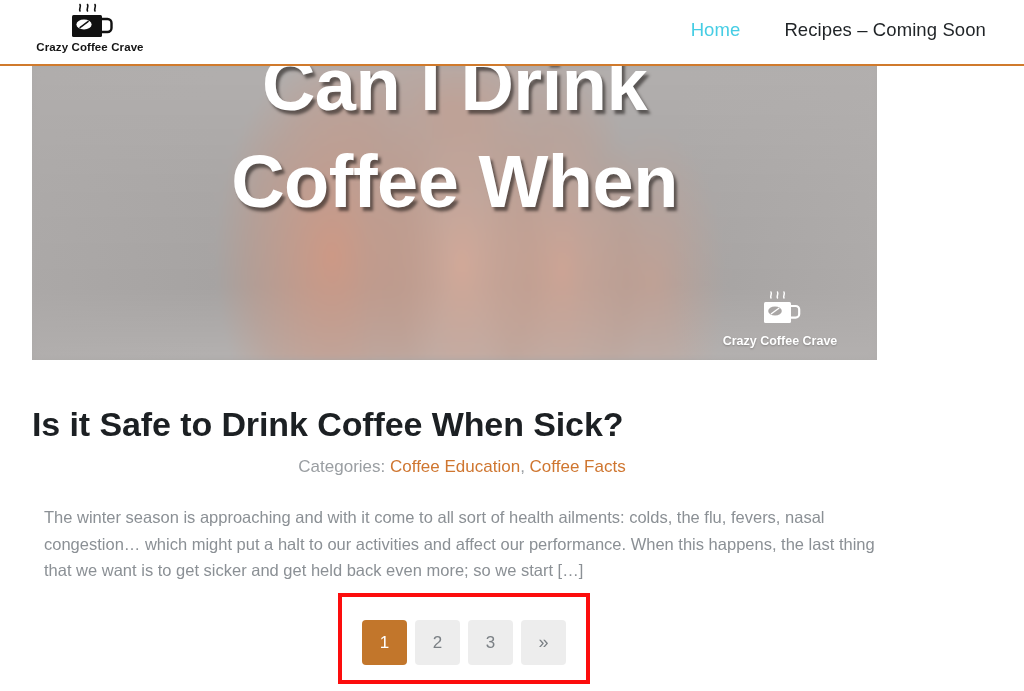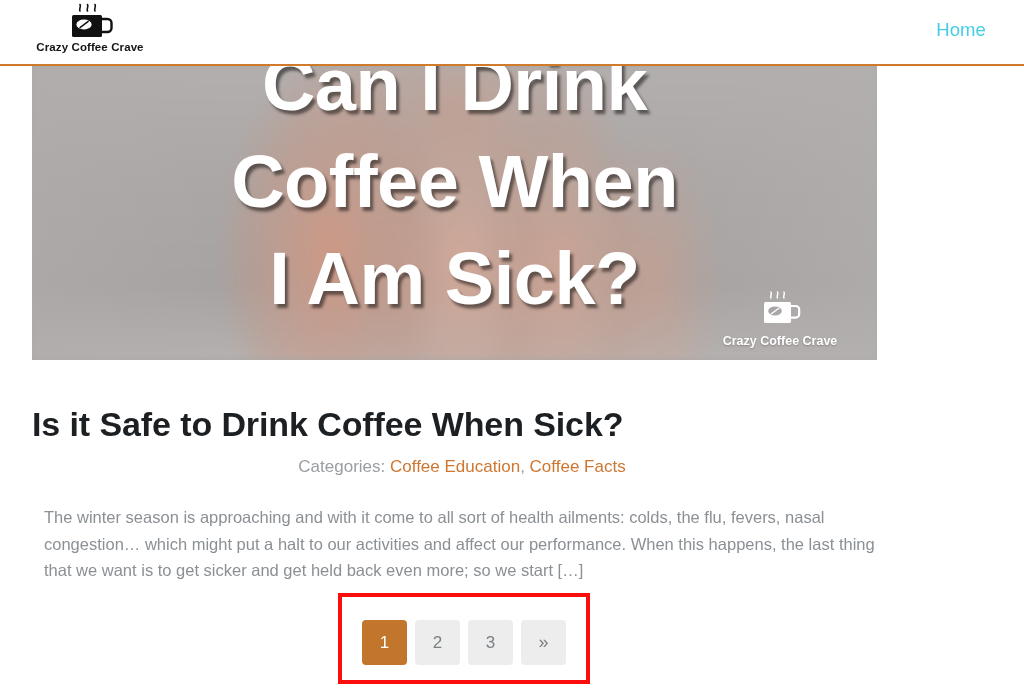--- a/index.html
+++ b/index.html
@@ -259,32 +259,32 @@
           <ellipse cx="24" cy="21.5" rx="7.6" ry="5" fill="#fff"></ellipse>
           <path d="M19.6 24.8 L28.6 18.2" stroke="#111" stroke-width="1.5" fill="none"></path>
           <path d="M42 16 h5.5 a4 4 0 0 1 4 4 v5 a4 4 0 0 1 -4 4 H42" fill="none" stroke="#111" stroke-width="2.4"></path>
         </svg>
       </span>
       <span class="brand-name">Crazy Coffee Crave</span>
     </a>
 
     <nav class="main-nav">
       <a class="nav-link active" href="#">Home</a>
+      <a class="nav-link" href="#">Recipes – Coming Soon</a>
     </nav>
 
   </header>
 
   <div class="hero">
     <div class="hero-photo"></div>
     <div class="hero-vignette"></div>
 
     <div class="hero-text">
       <div>Can I Drink</div>
       <div>Coffee When</div>
-      <div>I Am Sick?</div>
     </div>
 
     <div class="hero-watermark">
       <span class="wm-mark">
         <svg viewBox="0 0 56 44" width="56" height="44" aria-hidden="true">
           <g stroke="#ffffff" stroke-width="1.5" fill="none" stroke-linecap="round">
             <path d="M19 9 C17.7 7.2 20.3 5.4 19 3"></path>
             <path d="M25.5 9 C24.2 7.2 26.8 5.4 25.5 3"></path>
             <path d="M32 9 C30.7 7.2 33.3 5.4 32 3"></path>
           </g>

